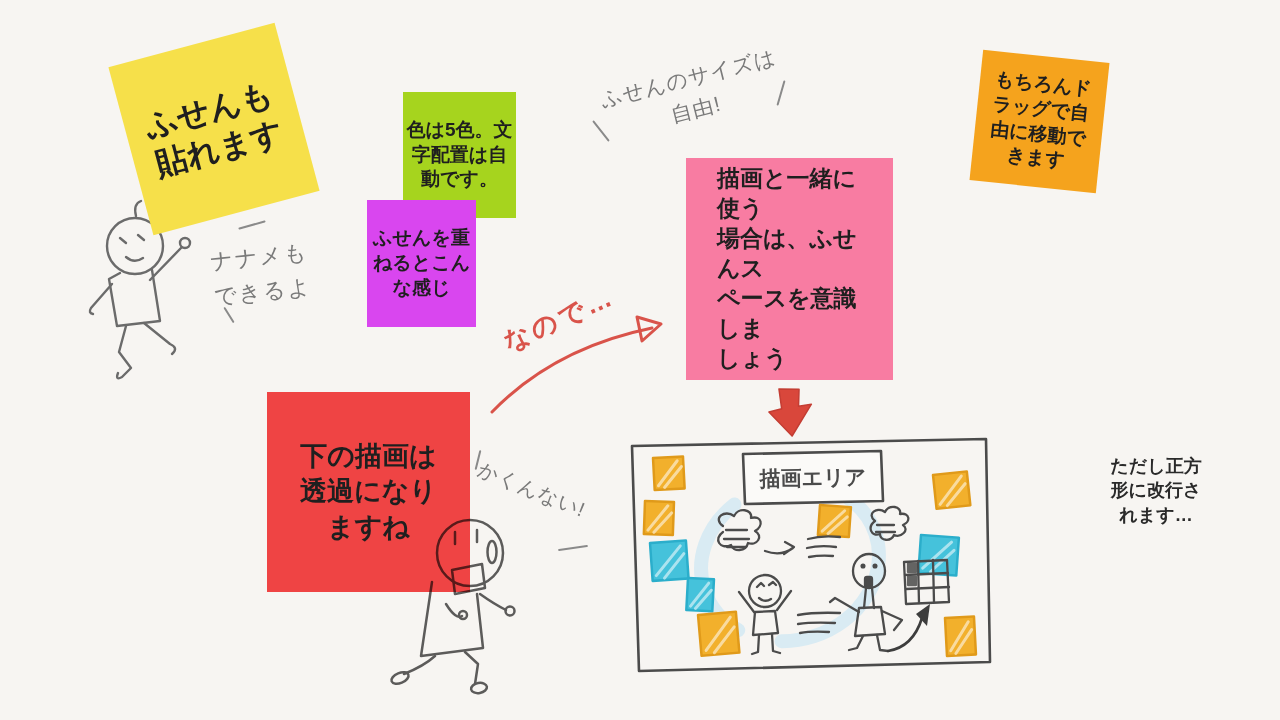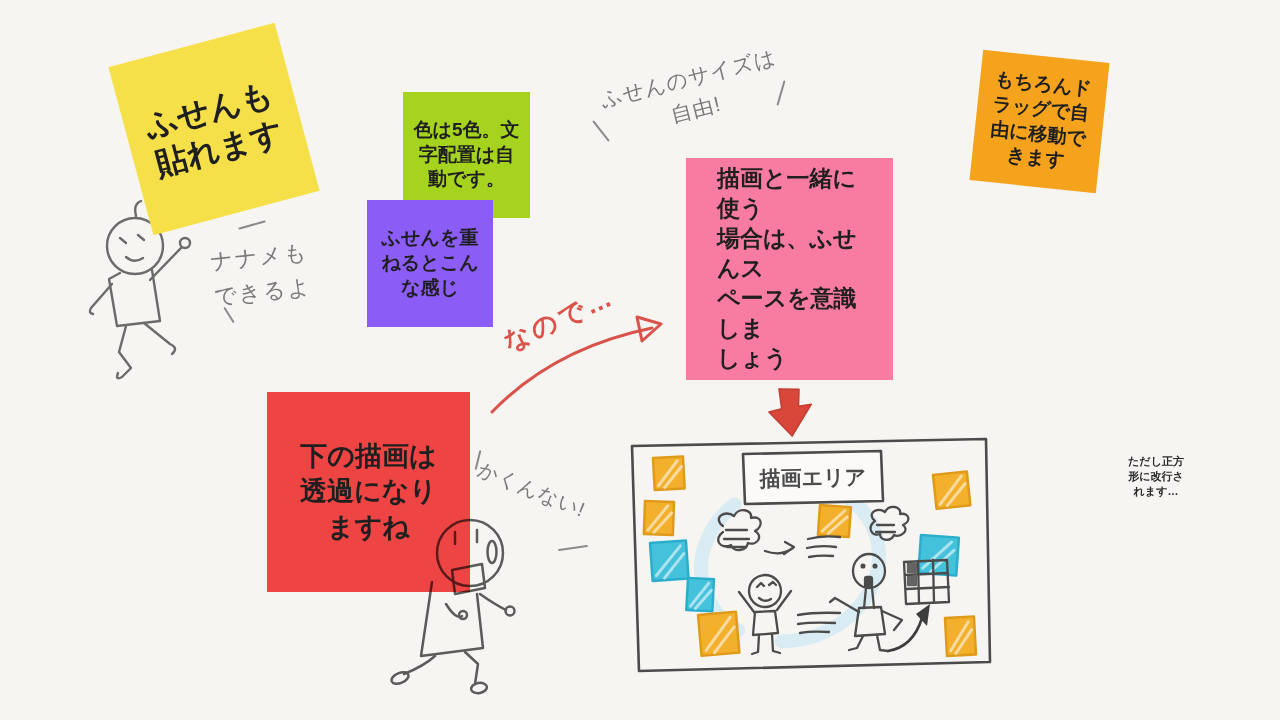--- a/index.html
+++ b/index.html
@@ -13,23 +13,23 @@
 
   
   .sticky{
     position:absolute;box-sizing:border-box;
     display:flex;align-items:center;justify-content:center;
     text-align:center;font-weight:700;color:#1f1f1f;
     white-space:pre-line;line-height:1.3;
   }
   .sticky.yellow{left:128px;top:42px;width:172px;height:174px;background:#f6e04a;
     transform:rotate(-15deg);font-size:32px;line-height:1.25;z-index:4;}
-  .sticky.green{left:403px;top:92px;width:127px;height:126px;background:#a6d41e;
+  .sticky.green{left:403px;top:92px;width:113px;height:126px;background:#a6d41e;
     font-size:19px;z-index:3;}
-  .sticky.cyan{left:367px;top:200px;width:126px;height:127px;background:#8b5cf6;
+  .sticky.cyan{left:367px;top:200px;width:109px;height:127px;background:#d946ef;
     font-size:19px;z-index:4;}
   .sticky.orange{left:976px;top:56px;width:127px;height:131px;background:#f5a31d;
     transform:rotate(6deg);font-size:19px;z-index:3;}
   .sticky.pink-center{left:686px;top:158px;width:207px;height:222px;background:#f87ca2;
     font-size:23px;text-align:left;justify-content:flex-start;padding:0 31px;z-index:3;}
   .sticky.pink-left{left:267px;top:392px;width:203px;height:200px;background:#ef4444;
     font-size:27px;z-index:3;}
 
   
   .hw{position:absolute;color:#7a7a7a;white-space:pre-line;font-weight:500;}
@@ -43,21 +43,21 @@
     transform-origin:left top;letter-spacing:1px;z-index:5;}
 
   
   .transparent-note{
     position:absolute;left:1022px;top:260px;width:200px;
     font-size:32px;font-weight:800;line-height:1.16;color:#111;
     text-align:center;white-space:pre-line;z-index:2;letter-spacing:1px;
   }
   .caption-note{
     position:absolute;left:1110px;top:454px;width:92px;
-    font-size:11px;font-weight:700;line-height:1.35;color:#2a2a2a;
+    font-size:18px;font-weight:700;line-height:1.35;color:#2a2a2a;
     text-align:center;white-space:pre-line;z-index:2;
   }
 
   
   .mark{position:absolute;background:#8a8a8a;border-radius:2px;z-index:2;}
 
   
   .art{position:absolute;z-index:1;}
   .char-left{left:78px;top:198px;width:135px;height:190px;z-index:2;}
   .char-run{left:386px;top:508px;width:150px;height:190px;z-index:5;mix-blend-mode:multiply;}

